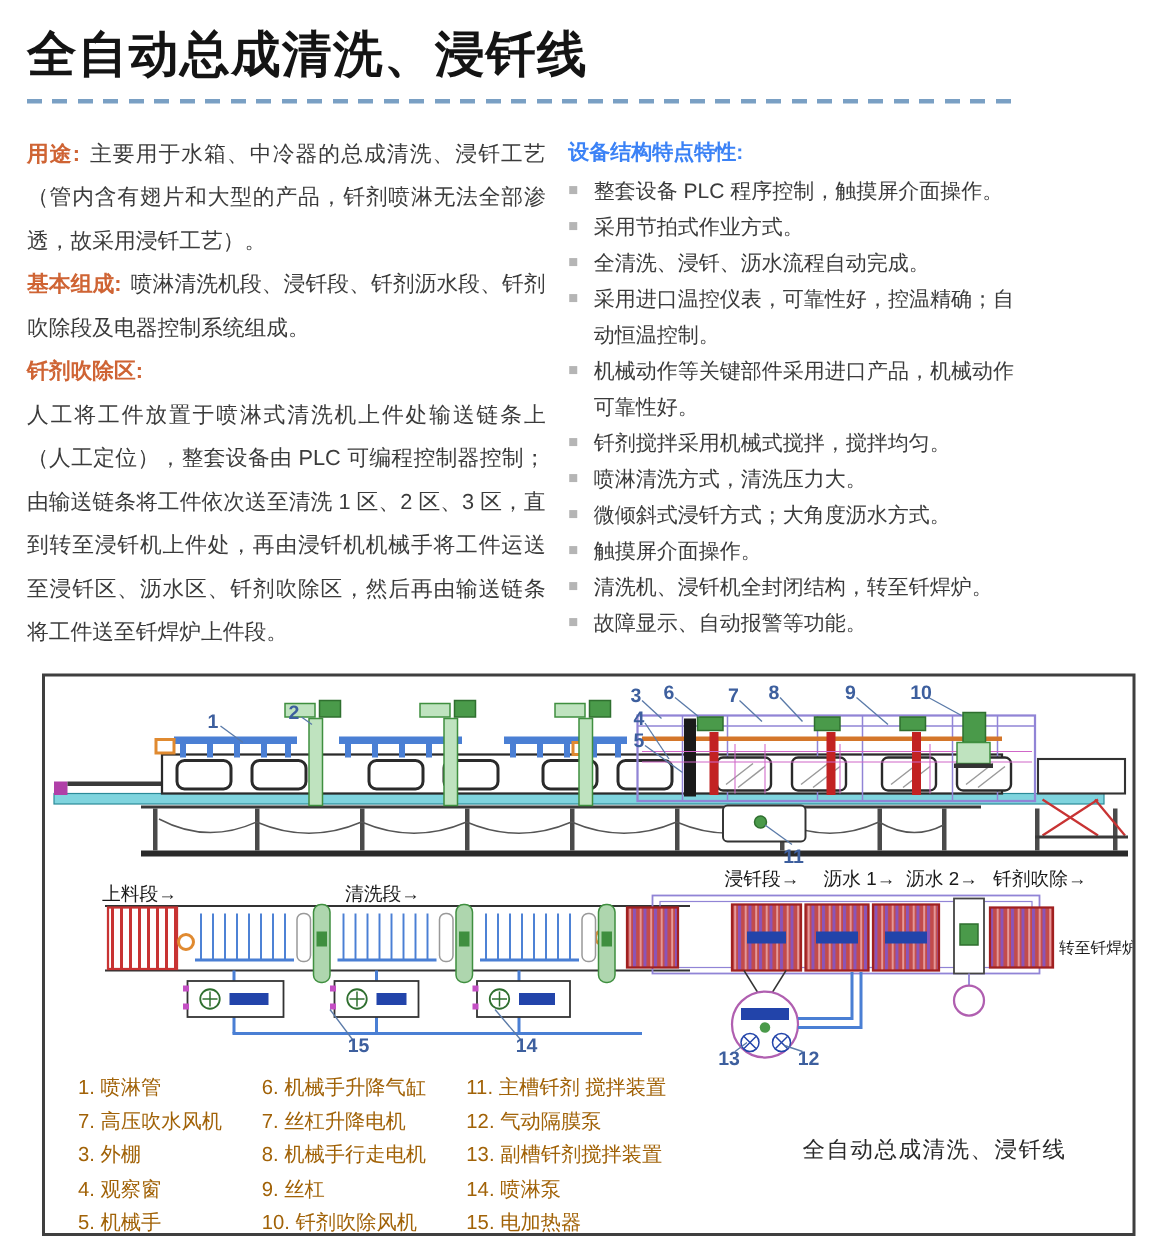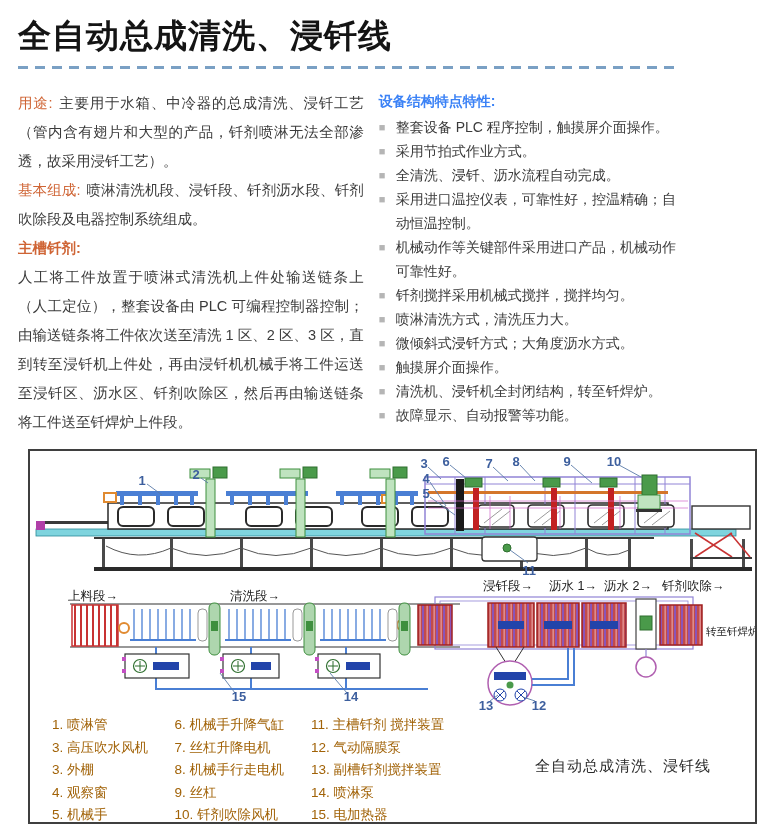--- a/index.html
+++ b/index.html
@@ -19,21 +19,21 @@
   }
   .rule {
     margin:8px 18px 0 18px; height:3px;
     background:repeating-linear-gradient(90deg,#7aa0c4 0 10px,transparent 10px 17px);
   }
 
   
   .cols { display:flex; margin:20px 16px 0 18px; gap:15px; }
   .colL { width:392px; font-size:14.5px; line-height:29px; text-align:justify; }
   .colL p { margin:0; }
-  .lbl { color:#cf6434; font-weight:normal; margin-right:6px; }
+  .lbl { color:#cf6434; font-weight:bold; margin-right:6px; }
   .hlbl { color:#cf6434; font-weight:bold; display:block; }
 
   .colR { width:337px; font-size:14px; line-height:24px; }
   .colR .rhead { color:#3b82f6; font-weight:bold; margin-bottom:2px; }
   .feat { position:relative; padding-left:17px; text-align:justify; }
   .sq { position:absolute; left:0; top:0; color:#b5b5b5; font-size:11px; }
 
   
   .dbox {
     position:relative; margin:12px 0 0 28px;
@@ -56,21 +56,21 @@
 
 <div class="page">
 
   <div class="title">全自动总成清洗、浸钎线</div>
   <div class="rule"></div>
 
   <div class="cols">
     <div class="colL">
       <p><span class="lbl">用途:</span><span>主要用于水箱、中冷器的总成清洗、浸钎工艺（管内含有翅片和大型的产品，钎剂喷淋无法全部渗透，故采用浸钎工艺）。</span></p>
       <p><span class="lbl">基本组成:</span><span>喷淋清洗机段、浸钎段、钎剂沥水段、钎剂吹除段及电器控制系统组成。</span></p>
-      <p><span class="hlbl">主槽钎剂:</span><span>人工将工件放置于喷淋式清洗机上件处输送链条上（人工定位），整套设备由 PLC 可编程控制器控制；由输送链条将工件依次送至清洗 1 区、2 区、3 区，直到转至浸钎机上件处，再由浸钎机机械手将工件运送至浸钎区、沥水区、钎剂吹除区，然后再由输送链条将工件送至钎焊炉上件段。</span></p>
+      <p><span class="hlbl">钎剂吹除区:</span><span>人工将工件放置于喷淋式清洗机上件处输送链条上（人工定位），整套设备由 PLC 可编程控制器控制；由输送链条将工件依次送至清洗 1 区、2 区、3 区，直到转至浸钎机上件处，再由浸钎机机械手将工件运送至浸钎区、沥水区、钎剂吹除区，然后再由输送链条将工件送至钎焊炉上件段。</span></p>
     </div>
 
     <div class="colR">
       <div class="rhead">设备结构特点特性:</div>
       <div class="feat"><span class="sq">■</span><span>整套设备 PLC 程序控制，触摸屏介面操作。</span></div>
       <div class="feat"><span class="sq">■</span><span>采用节拍式作业方式。</span></div>
       <div class="feat"><span class="sq">■</span><span>全清洗、浸钎、沥水流程自动完成。</span></div>
       <div class="feat"><span class="sq">■</span><span>采用进口温控仪表，可靠性好，控温精确；自动恒温控制。</span></div>
       <div class="feat"><span class="sq">■</span><span>机械动作等关键部件采用进口产品，机械动作可靠性好。</span></div>
       <div class="feat"><span class="sq">■</span><span>钎剂搅拌采用机械式搅拌，搅拌均匀。</span></div>
@@ -406,21 +406,21 @@
           <text class="num" x="321" y="250" text-anchor="middle">14</text>
           <text class="num" x="456" y="259" text-anchor="middle">13</text>
           <text class="num" x="509" y="259" text-anchor="middle">12</text>
         </g>
       </g>
     </svg>
 
     <div class="legend">
       <div class="lcol lcol1">
         <div>1. 喷淋管</div>
-        <div>3. 高压吹水风机</div>
+        <div>7. 高压吹水风机</div>
         <div>3. 外棚</div>
         <div>4. 观察窗</div>
         <div>5. 机械手</div>
       </div>
       <div class="lcol lcol2">
         <div>6. 机械手升降气缸</div>
         <div>7. 丝杠升降电机</div>
         <div>8. 机械手行走电机</div>
         <div>9. 丝杠</div>
         <div>10. 钎剂吹除风机</div>

